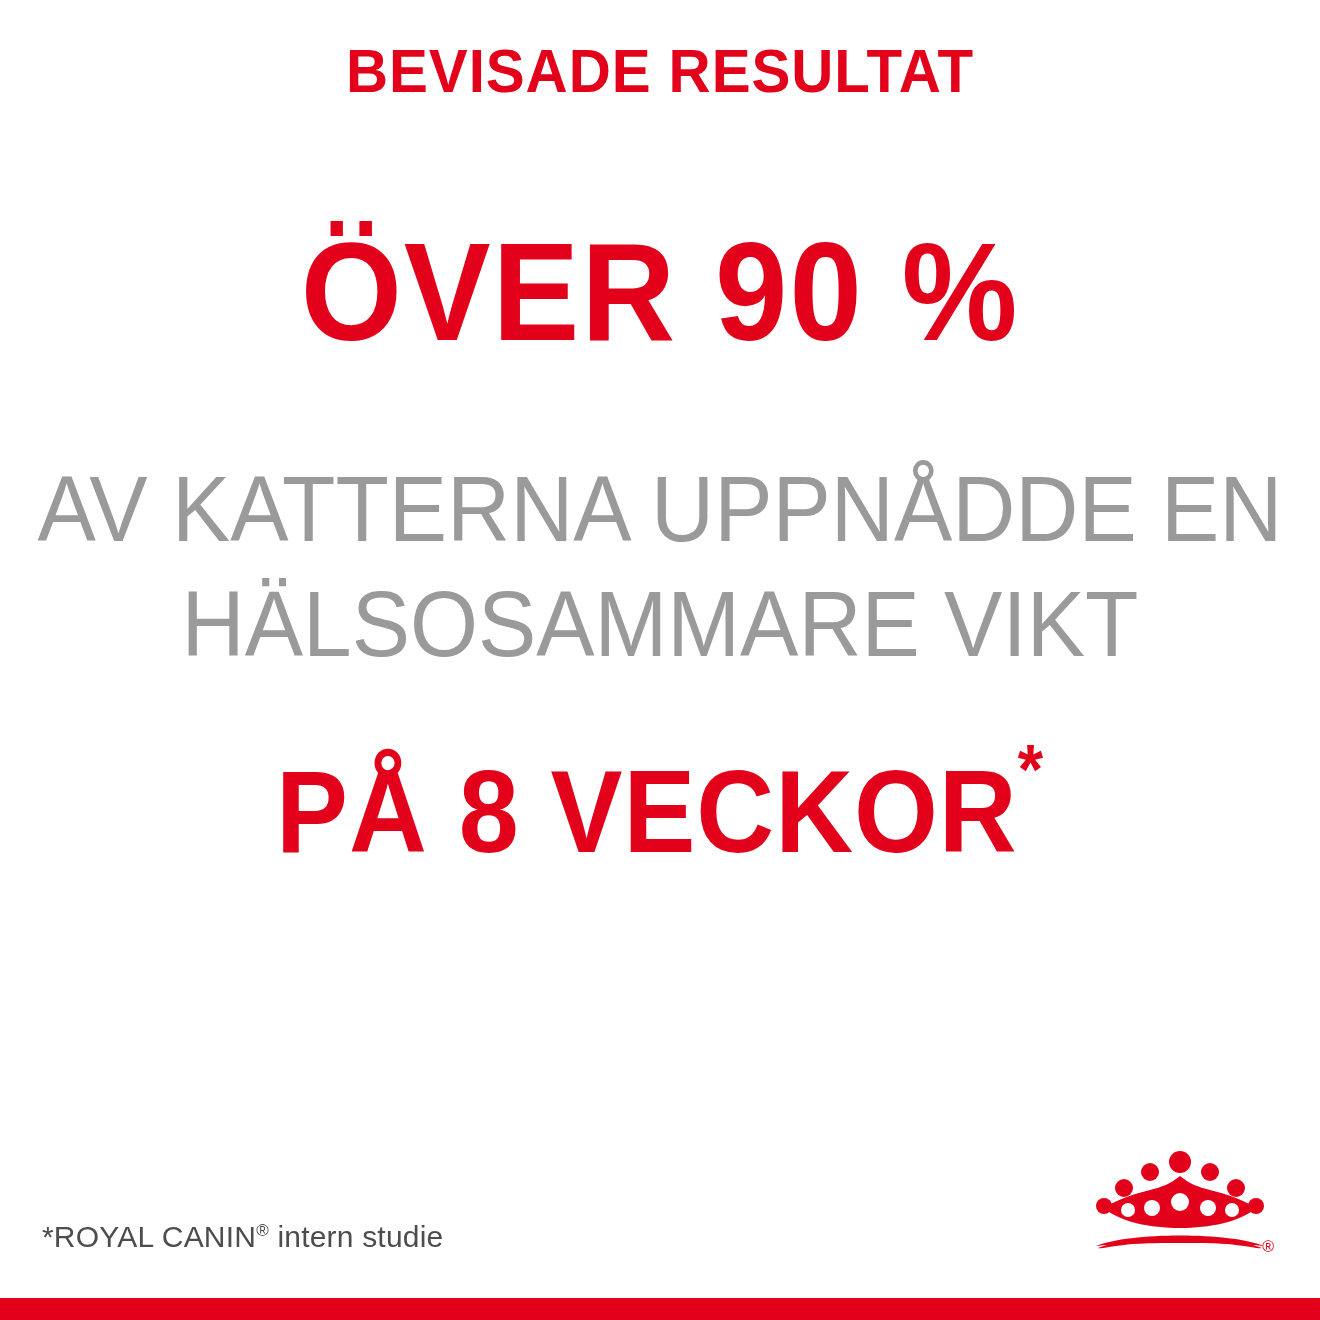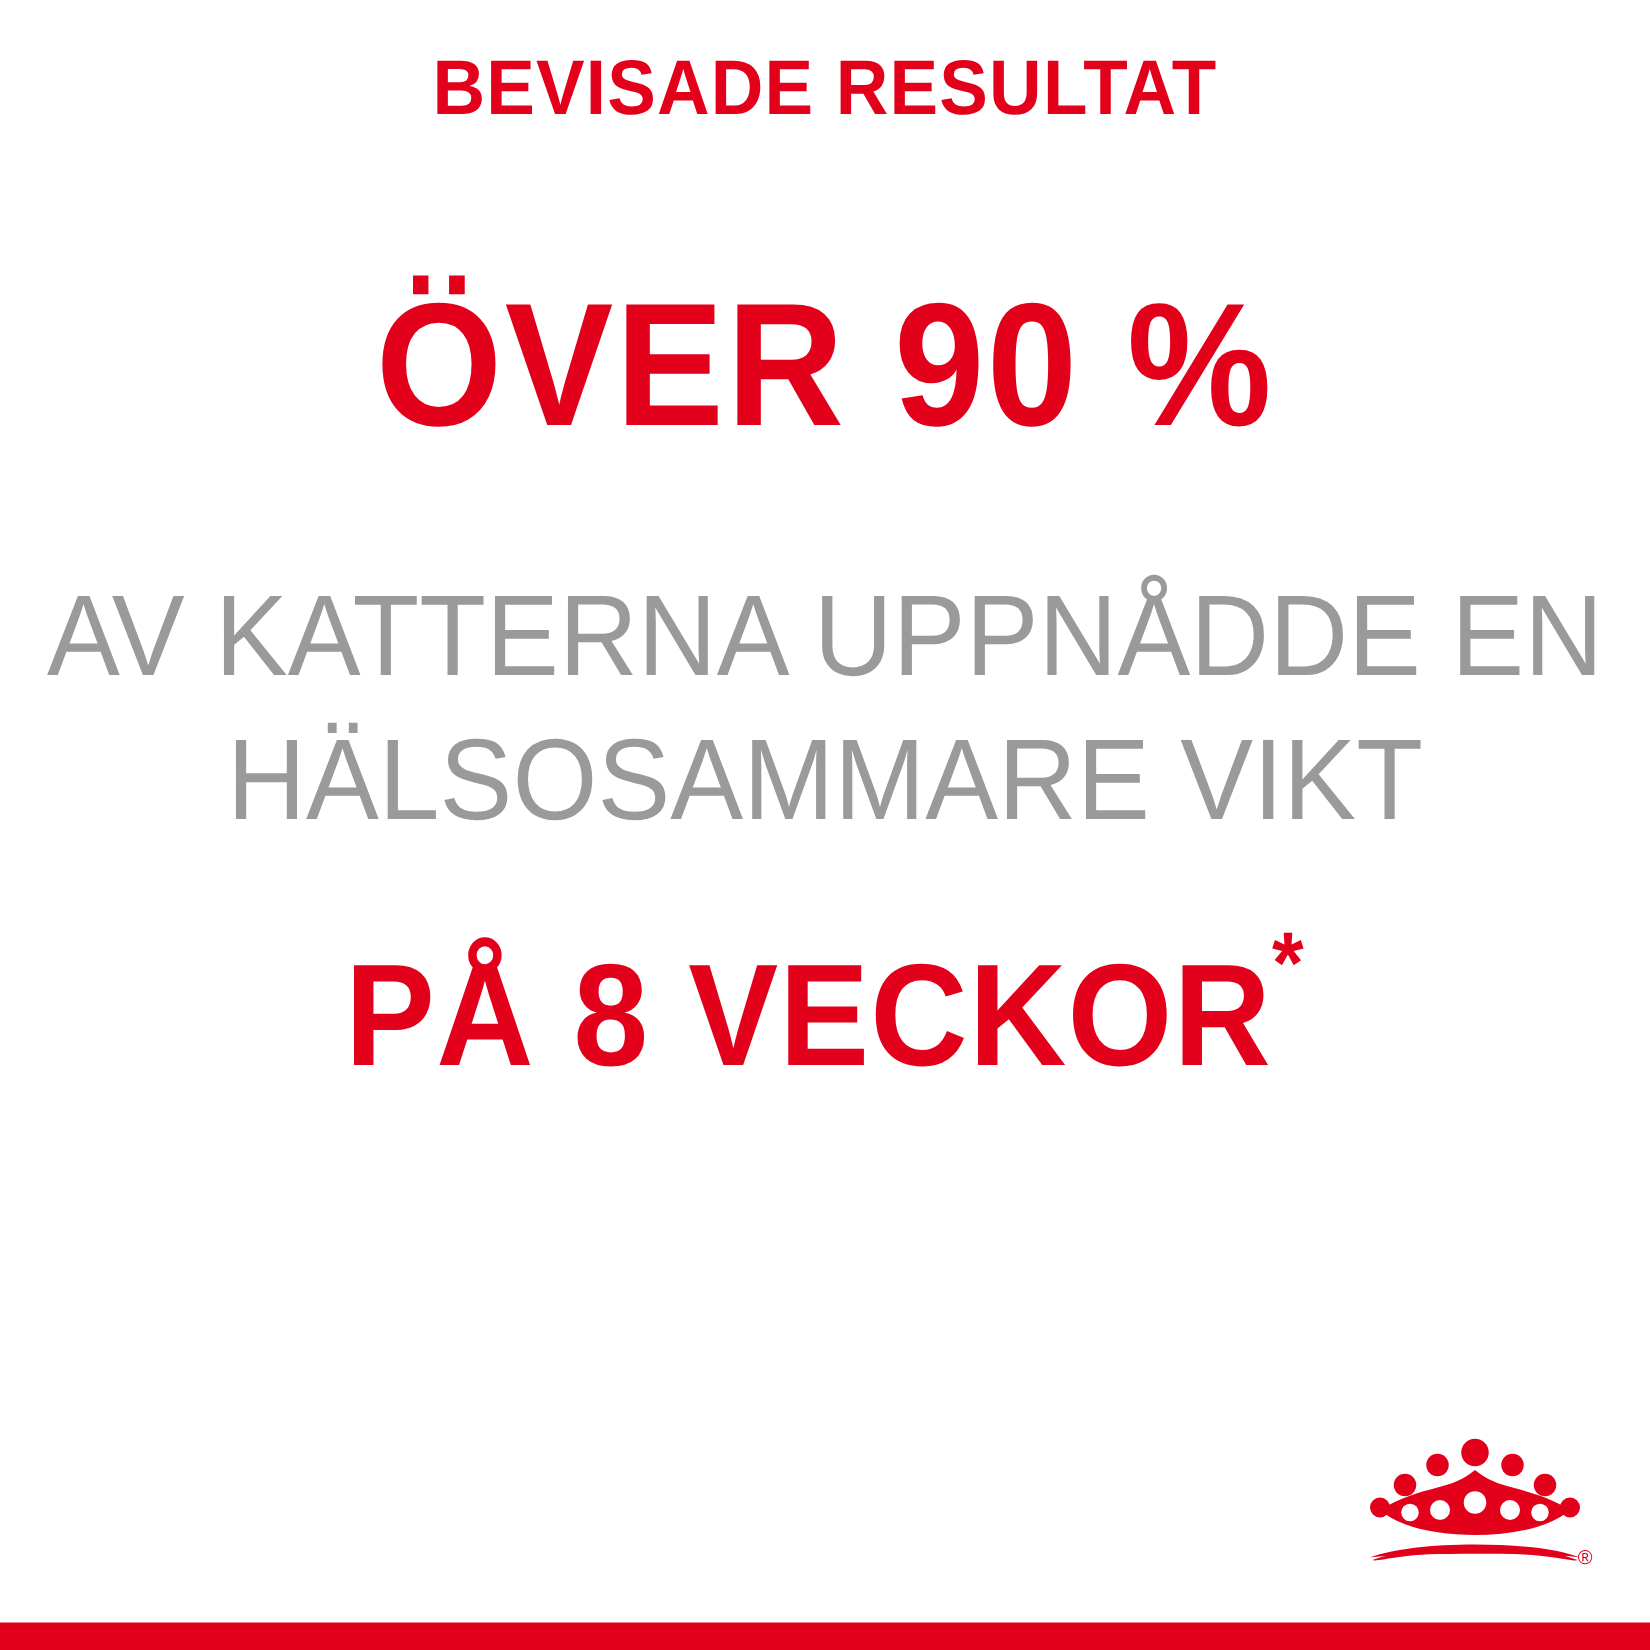--- a/index.html
+++ b/index.html
@@ -140,20 +140,23 @@
       <span class="row">AV KATTERNA UPPNÅDDE EN</span>
       <span class="row">HÄLSOSAMMARE VIKT</span>
     </div>
 
     <div class="line-weeks">
       <span>PÅ 8 VECKOR</span><span class="star">*</span>
     </div>
 
   </div>
 
+  <div class="footnote">
+    <span>*ROYAL CANIN</span><span class="reg">®</span><span> intern studie</span>
+  </div>
 
   <div class="logo">
     <svg width="180" height="110" viewBox="0 0 180 110" xmlns="http://www.w3.org/2000/svg" aria-hidden="true">
       <g fill="#e2001a">
 
         <circle cx="90" cy="12" r="11"></circle>
         <circle cx="60" cy="22" r="9"></circle>
         <circle cx="120" cy="22" r="9"></circle>
         <circle cx="34" cy="38" r="9"></circle>
         <circle cx="146" cy="38" r="9"></circle>

